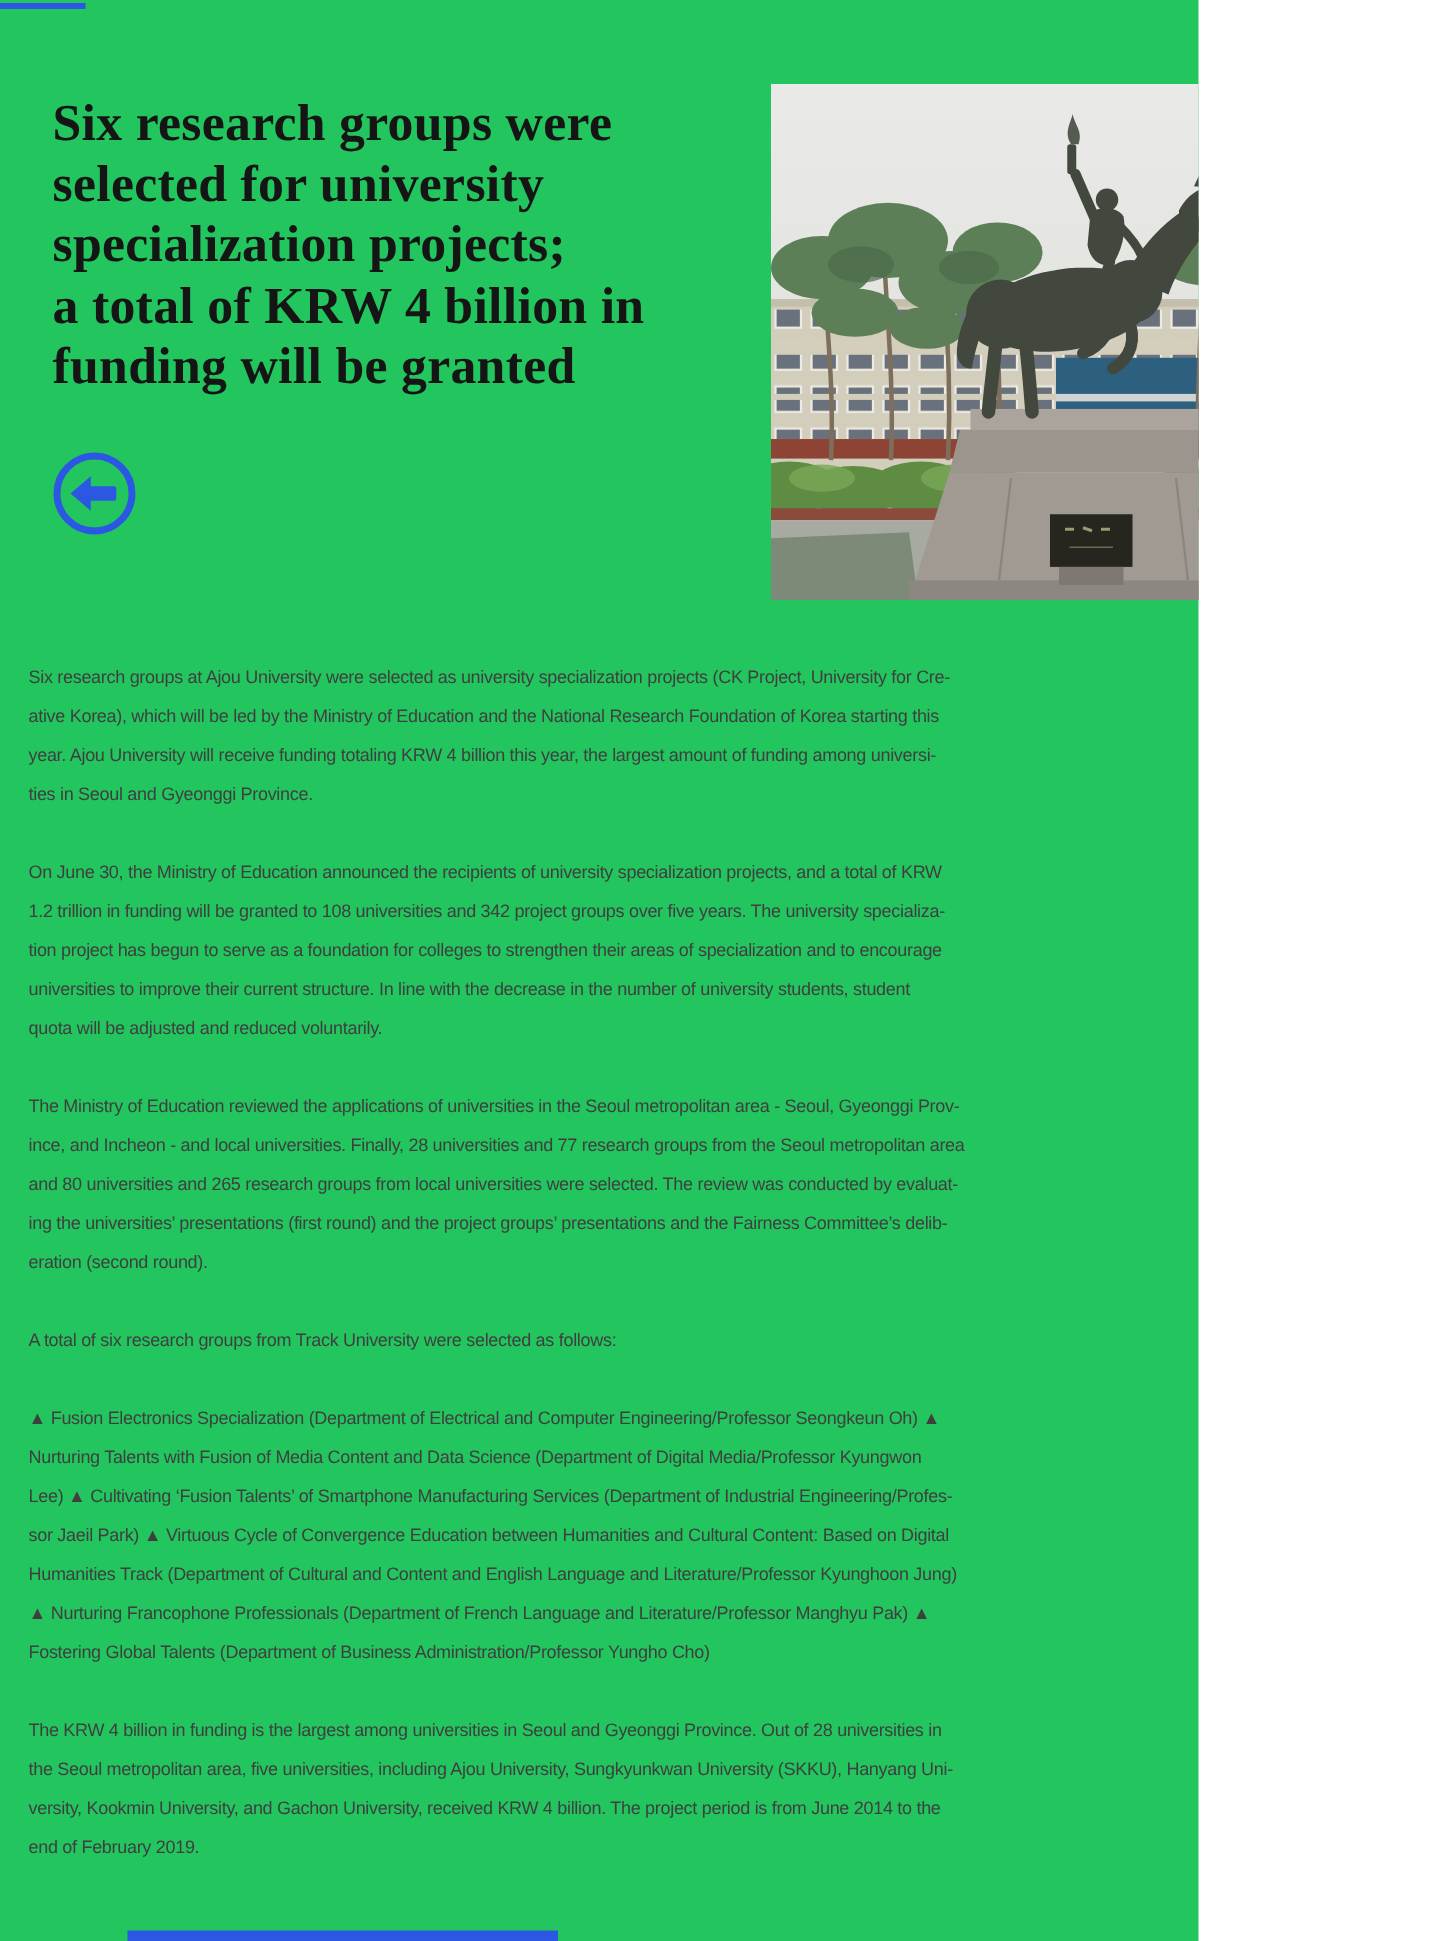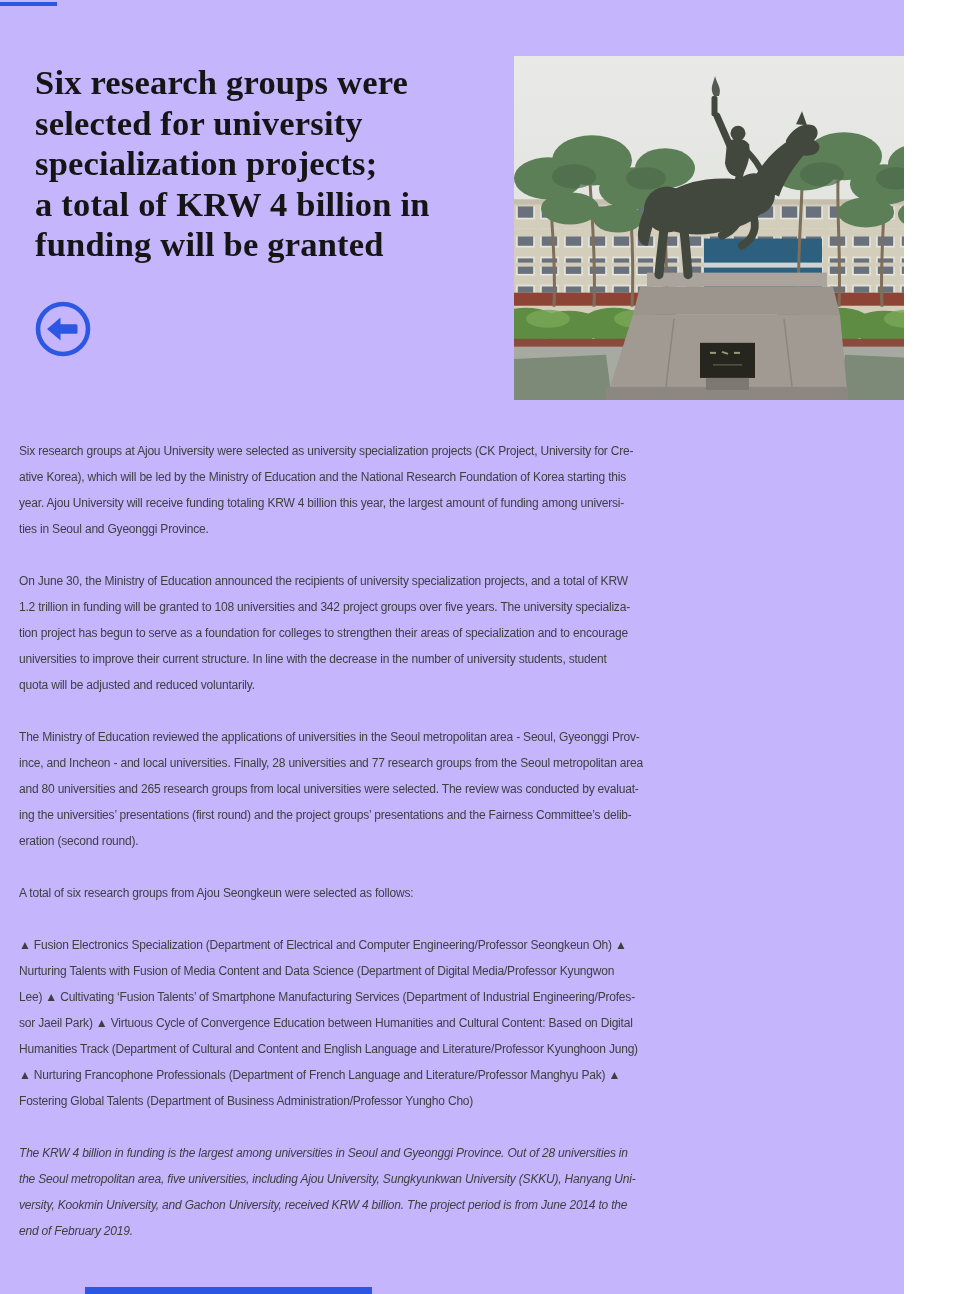--- a/index.html
+++ b/index.html
@@ -1,21 +1,21 @@
 <!DOCTYPE html>
 <html style="--accent: #2b57e3;"><head>
 <meta charset="utf-8">
 <style>
   :root { --accent: #2b57e3; }
   html, body { margin: 0; padding: 0; background: #ffffff; }
   .page {
     position: relative;
-    width: 904px;
+    width: 799px;
     height: 1294px;
-    background: #c4b5fd;
+    background: #22c55e;
     overflow: hidden;
     font-family: "Liberation Sans", sans-serif;
   }
   .top-fragment {
     position: absolute; left: 0; top: 2px;
     width: 57px; height: 4px;
     background: var(--accent);
   }
   .bottom-fragment {
     position: absolute; left: 85px; bottom: 0;
@@ -51,21 +51,21 @@
     width: 926px;
     color: #3f3f3f;
     font-size: 12px;
     line-height: 26px;
     letter-spacing: -0.2px;
   }
   .article p {
     margin: 0 0 26px 0;
     white-space: pre;
   }
-  .article p:last-child { margin-bottom: 0; font-style: italic; }
+  .article p:last-child { margin-bottom: 0; }
 </style>
 </head>
 <body>
 
 <div class="page">
 
   <div class="top-fragment"></div>
 
   <h1 class="title">Six research groups were
 selected for university
@@ -224,21 +224,21 @@
     <p>On June 30, the Ministry of Education announced the recipients of university specialization projects, and a total of KRW
 1.2 trillion in funding will be granted to 108 universities and 342 project groups over five years. The university specializa-
 tion project has begun to serve as a foundation for colleges to strengthen their areas of specialization and to encourage
 universities to improve their current structure. In line with the decrease in the number of university students, student
 quota will be adjusted and reduced voluntarily.</p>
     <p>The Ministry of Education reviewed the applications of universities in the Seoul metropolitan area - Seoul, Gyeonggi Prov-
 ince, and Incheon - and local universities. Finally, 28 universities and 77 research groups from the Seoul metropolitan area
 and 80 universities and 265 research groups from local universities were selected. The review was conducted by evaluat-
 ing the universities’ presentations (first round) and the project groups’ presentations and the Fairness Committee’s delib-
 eration (second round).</p>
-    <p>A total of six research groups from Ajou Seongkeun were selected as follows:</p>
+    <p>A total of six research groups from Track University were selected as follows:</p>
     <p>▲ Fusion Electronics Specialization (Department of Electrical and Computer Engineering/Professor Seongkeun Oh) ▲
 Nurturing Talents with Fusion of Media Content and Data Science (Department of Digital Media/Professor Kyungwon
 Lee) ▲ Cultivating ‘Fusion Talents’ of Smartphone Manufacturing Services (Department of Industrial Engineering/Profes-
 sor Jaeil Park) ▲ Virtuous Cycle of Convergence Education between Humanities and Cultural Content: Based on Digital
 Humanities Track (Department of Cultural and Content and English Language and Literature/Professor Kyunghoon Jung)
 ▲ Nurturing Francophone Professionals (Department of French Language and Literature/Professor Manghyu Pak) ▲
 Fostering Global Talents (Department of Business Administration/Professor Yungho Cho)</p>
     <p>The KRW 4 billion in funding is the largest among universities in Seoul and Gyeonggi Province. Out of 28 universities in
 the Seoul metropolitan area, five universities, including Ajou University, Sungkyunkwan University (SKKU), Hanyang Uni-
 versity, Kookmin University, and Gachon University, received KRW 4 billion. The project period is from June 2014 to the

